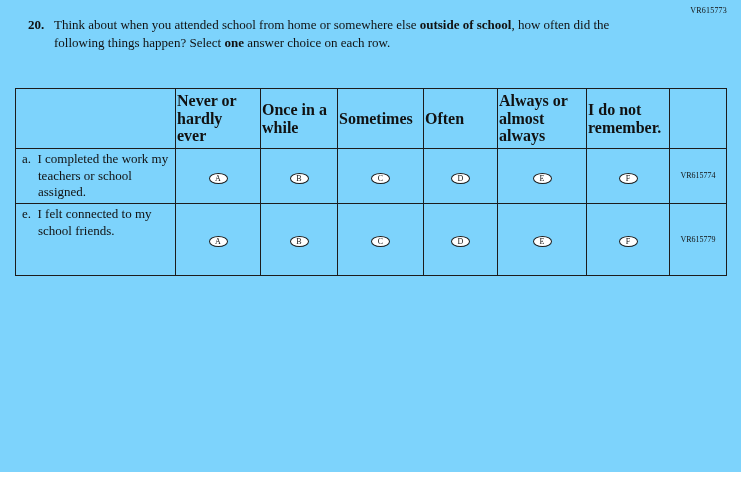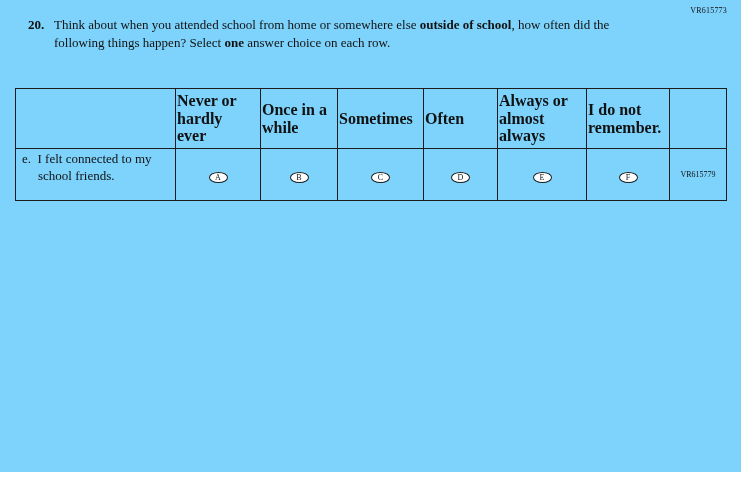--- a/index.html
+++ b/index.html
@@ -106,20 +106,30 @@
           </th>
           <th>
             <div>I do not</div>
             <div>remember.</div>
           </th>
           <th></th>
         </tr>
     </thead>
     <tbody>
         <tr>
+          <td class="label-cell">a.&nbsp;&nbsp;I completed the work my teachers or school assigned.</td>
+          <td class="bubble-cell"><span class="bubble">A</span></td>
+          <td class="bubble-cell"><span class="bubble">B</span></td>
+          <td class="bubble-cell"><span class="bubble">C</span></td>
+          <td class="bubble-cell"><span class="bubble">D</span></td>
+          <td class="bubble-cell"><span class="bubble">E</span></td>
+          <td class="bubble-cell"><span class="bubble">F</span></td>
+          <td class="code-cell">VR615774</td>
+        </tr>
+        <tr>
           <td class="label-cell">e.&nbsp;&nbsp;I felt connected to my school friends.</td>
           <td class="bubble-cell"><span class="bubble">A</span></td>
           <td class="bubble-cell"><span class="bubble">B</span></td>
           <td class="bubble-cell"><span class="bubble">C</span></td>
           <td class="bubble-cell"><span class="bubble">D</span></td>
           <td class="bubble-cell"><span class="bubble">E</span></td>
           <td class="bubble-cell"><span class="bubble">F</span></td>
           <td class="code-cell">VR615779</td>
         </tr>
       </tbody>

